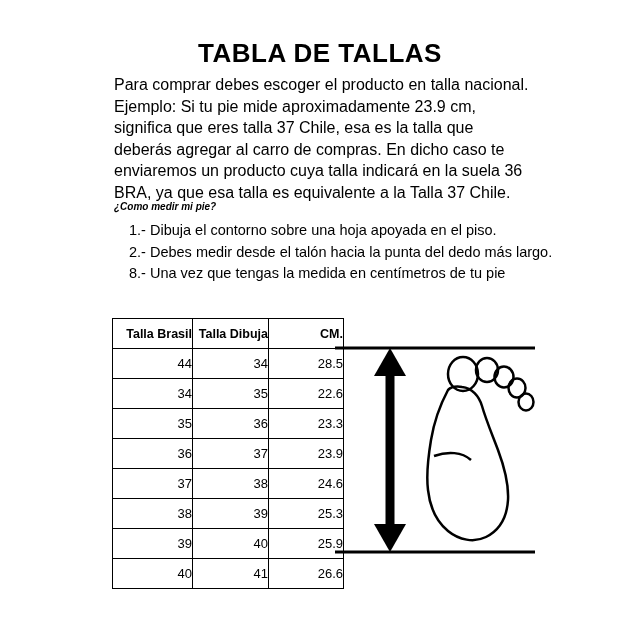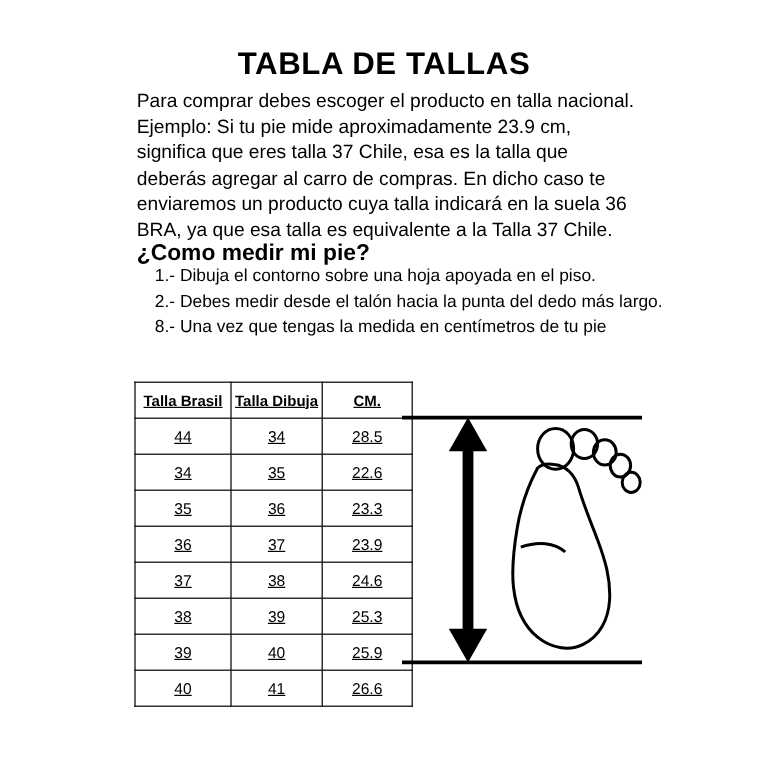--- a/index.html
+++ b/index.html
@@ -39,22 +39,23 @@
     font-size: 16px;
     line-height: 21.5px;
   }
   .intro p {
     margin: 0;
   }
   .section-head {
     position: absolute;
     left: 114px;
     top: 201px;
-    font-size: 19px;
+    font-size: 10px;
     font-weight: bold;
+    font-style: italic;
   }
   .steps {
     position: absolute;
     left: 114px;
     top: 220px;
     width: 430px;
     font-size: 14.5px;
     line-height: 21.5px;
     margin-left: 15px;
   }
@@ -68,24 +69,23 @@
   
   table.sizes {
     position: absolute;
     left: 112px;
     top: 318px;
     border-collapse: collapse;
     font-size: 13px;
   }
   table.sizes th, table.sizes td {
     border: 1px solid #000;
-    text-align: center;
+    text-align: right;
     height: 29px;
     padding: 0;
-    text-decoration: underline;
   }
   table.sizes th {
     font-weight: bold;
     font-size: 12.5px;
   }
   table.sizes col.c1 { width: 80px; }
   table.sizes col.c2 { width: 76px; }
   table.sizes col.c3 { width: 75px; }
 
   

